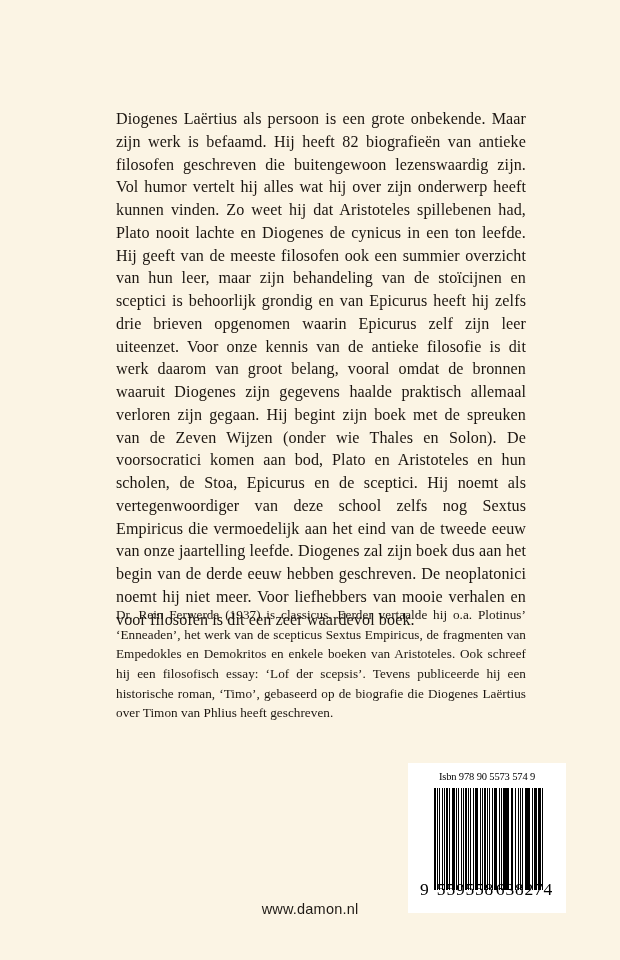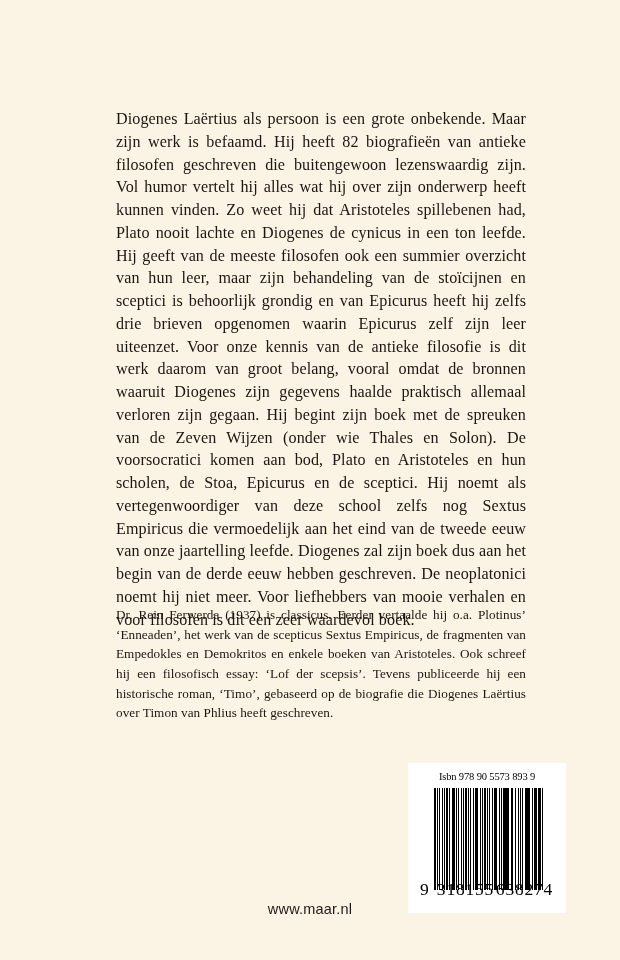--- a/index.html
+++ b/index.html
@@ -140,24 +140,24 @@
 </style>
 </head>
 <body>
 
 <div class="cover">
 
   <p class="blurb">Diogenes Laërtius als persoon is een grote onbekende. Maar zijn werk is befaamd. Hij heeft 82 biografieën van antieke filosofen geschreven die buitengewoon lezenswaardig zijn. Vol humor vertelt hij alles wat hij over zijn onderwerp heeft kunnen vinden. Zo weet hij dat Aristoteles spillebenen had, Plato nooit lachte en Diogenes de cynicus in een ton leefde. Hij geeft van de meeste filosofen ook een summier overzicht van hun leer, maar zijn behandeling van de stoïcijnen en sceptici is behoorlijk grondig en van Epicurus heeft hij zelfs drie brieven opgenomen waarin Epicurus zelf zijn leer uiteenzet. Voor onze kennis van de antieke filosofie is dit werk daarom van groot belang, vooral omdat de bronnen waaruit Diogenes zijn gegevens haalde praktisch allemaal verloren zijn gegaan. Hij begint zijn boek met de spreuken van de Zeven Wijzen (onder wie Thales en Solon). De voorsocratici komen aan bod, Plato en Aristoteles en hun scholen, de Stoa, Epicurus en de sceptici. Hij noemt als vertegenwoordiger van deze school zelfs nog Sextus Empiricus die vermoedelijk aan het eind van de tweede eeuw van onze jaartelling leefde. Diogenes zal zijn boek dus aan het begin van de derde eeuw hebben geschreven. De neoplatonici noemt hij niet meer. Voor liefhebbers van mooie verhalen en voor filosofen is dit een zeer waardevol boek.</p>
 
   <p class="bio">Dr. Rein Ferwerda (1937) is classicus. Eerder vertaalde hij o.a. Plotinus’ ‘Enneaden’, het werk van de scepticus Sextus Empiricus, de fragmenten van Empedokles en Demokritos en enkele boeken van Aristoteles. Ook schreef hij een filosofisch essay: ‘Lof der scepsis’. Tevens publiceerde hij een historische roman, ‘Timo’, gebaseerd op de biografie die Diogenes Laërtius over Timon van Phlius heeft geschreven.</p>
 
-  <div class="website">www.maar.nl</div>
+  <div class="website">www.damon.nl</div>
 
   <div class="barcode-block">
-    <div class="isbn-text">Isbn 978 90 5573 893 9</div>
+    <div class="isbn-text">Isbn 978 90 5573 574 9</div>
     <div class="barcode-bars">
         <span style="width: 1.81818%;"></span>
         <span class="g" style="width: 1.21212%;"></span>
         <span style="width: 0.606061%;"></span>
         <span class="g" style="width: 1.21212%;"></span>
         <span style="width: 0.606061%;"></span>
         <span class="g" style="width: 1.81818%;"></span>
         <span style="width: 1.21212%;"></span>
         <span class="g" style="width: 0.606061%;"></span>
         <span style="width: 0.606061%;"></span>
@@ -242,18 +242,18 @@
         <span class="g" style="width: 1.21212%;"></span>
         <span style="width: 1.21212%;"></span>
         <span class="g" style="width: 0.606061%;"></span>
         <span style="width: 0.606061%;"></span>
         <span class="g" style="width: 1.21212%;"></span>
         <span style="width: 0.606061%;"></span>
         <span class="g" style="width: 1.81818%;"></span>
       </div>
     <div class="ean-digits">
       <span class="lead">9</span>
-      <span class="left-grp">318155</span>
+      <span class="left-grp">559558</span>
       <span class="right-grp">638274</span>
     </div>
   </div>
 
 </div>
 
 </body></html>

